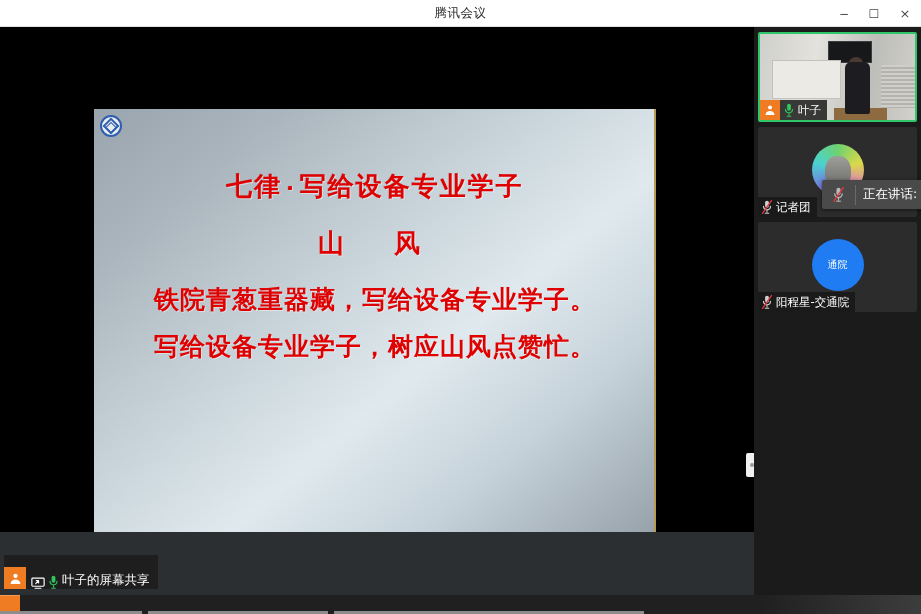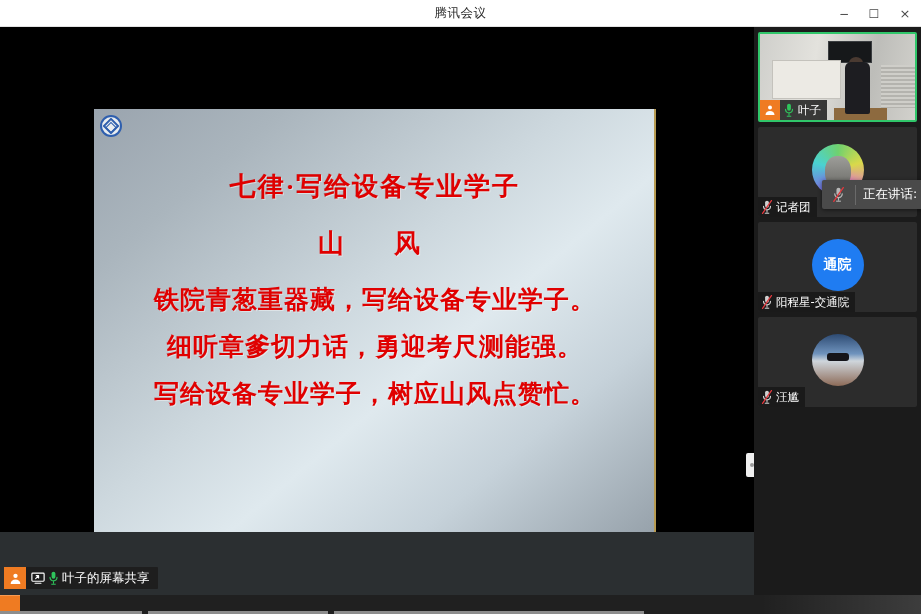--- a/index.html
+++ b/index.html
@@ -68,21 +68,21 @@
   }
   .slide-body {
     position:absolute; left:0; top:0; width:562px; height:423px;
     display:flex; flex-direction:column; align-items:center;
     padding-top:60px;
   }
   .ppt-title {
     color:#e00000; font-weight:bold; font-size:26px; letter-spacing:2px;
     text-shadow:1px 1px 0 rgba(255,255,255,.45), -0.5px -0.5px 0 rgba(120,0,0,.25);
     margin-bottom:22px;
-    font-family:Liberation Serif, serif;
+    font-family:Liberation Mono, monospace;
   }
   .ppt-subtitle {
     color:#e00000; font-weight:bold; font-size:26px; letter-spacing:12px;
     text-shadow:1px 1px 0 rgba(255,255,255,.45);
     margin-bottom:22px;
   }
   .ppt-line {
     color:#e00000; font-weight:bold; font-size:25px; letter-spacing:1px;
     text-shadow:1px 1px 0 rgba(255,255,255,.4);
     margin-bottom:14px; white-space:nowrap;
@@ -91,22 +91,22 @@
     position:absolute; right:-4px; top:426px; width:12px; height:24px;
     background:#f0f0f0; border-radius:2px; box-shadow:0 0 2px rgba(0,0,0,.5);
   }
   .slide-handle:after{
     content:""; position:absolute; left:4px; top:10px; width:4px; height:4px;
     border-radius:50%; background:#9a9a9a;
   }
 
   
   .share-banner {
-    position:absolute; left:4px; bottom:6px; height:22px;
-    background:#1e1e1e; display:flex; align-items:center;
+    position:absolute; left:4px; bottom:6px; height:34px;
+    background:#1e1e1e; display:flex; align-items:flex-end;
     padding-right:8px; border-radius:1px;
   }
   .sb-avatar {
     width:22px; height:22px; background:#ef7b22;
     display:flex; align-items:center; justify-content:center;
   }
   .sb-avatar svg { width:13px; height:13px; }
   .sb-screen { margin-left:5px; display:flex; align-items:center; }
   .sb-screen svg { width:14px; height:12px; }
   .sb-mic { margin-left:3px; display:flex; align-items:center; }
@@ -168,21 +168,21 @@
   .tb-avatar svg { width:12px; height:12px; }
   .tb-mic { width:18px; display:flex; align-items:center; justify-content:center; flex:none; }
   .tb-mic svg { width:12px; height:14px; }
   .tb-name { color:#fff; font-size:11.5px; white-space:nowrap; }
 
   .avatar-circle {
     position:absolute; left:50%; top:48%; transform:translate(-50%,-50%);
     width:52px; height:52px; border-radius:50%; overflow:hidden;
     display:flex; align-items:center; justify-content:center;
   }
-  .avatar-blue { background:#1f7cf2; color:#fff; font-size:14px; font-weight:bold; letter-spacing:0px; }
+  .avatar-blue { background:#1f7cf2; color:#fff; font-size:10px; font-weight:normal; letter-spacing:0px; }
   .avatar-cat {
     background:conic-gradient(#6fd16f,#d9d94a,#e06fd0,#7a6fe0,#4ad2d2,#6fd16f);
   }
   .avatar-cat:after{
     content:""; position:absolute; left:50%; top:52%; transform:translate(-50%,-50%);
     width:26px; height:30px; border-radius:46% 46% 40% 40%;
     background:linear-gradient(180deg,#9e9e9a,#6e6e6a);
   }
   .avatar-shades {
     background:linear-gradient(180deg,#2d4a72 0%,#6f93bd 38%,#cfd6dc 52%,#8d6b58 100%);
@@ -254,21 +254,20 @@
       <div class="shared-taskbar"></div>
 
       <div class="slide">
         <div class="slide-logo">
           <div class="slide-logo-inner"></div>
         </div>
         <div class="slide-body">
           <div class="ppt-title">七律·写给设备专业学子</div>
           <div class="ppt-subtitle">山　风</div>
           <div class="ppt-line">铁院青葱重器藏，写给设备专业学子。</div>
-          <div class="ppt-line">细听章爹切力话，勇迎考尺测能强。</div>
           <div class="ppt-line">写给设备专业学子，树应山风点赞忙。</div>
         </div>
       </div>
       <div class="slide-handle"></div>
 
       <div class="share-banner">
         <div class="sb-avatar">
           <svg viewBox="0 0 24 24" fill="#ffffff">
               <circle cx="12" cy="7" r="4"></circle>
               <path d="M3 22c0-5 4-8 9-8s9 3 9 8z"></path>
@@ -351,35 +350,20 @@
             <path d="M2.5 10a5.5 5.5 0 0 0 11 0" fill="none" stroke="#cfcfcf" stroke-width="1.8" stroke-linecap="round"></path>
             <rect x="7.2" y="16" width="1.6" height="4"></rect>
             <rect x="4.5" y="20" width="7" height="1.6"></rect>
             <path d="M1 21L15 1" stroke="#e2383d" stroke-width="2" stroke-linecap="round"></path>
           </svg>
         </div>
         <div class="tb-name">阳程星-交通院</div>
       </div>
     </div>
 
-    <div class="tile">
-      <div class="avatar-circle avatar-shades"></div>
-      <div class="tile-bar solid">
-        <div class="tb-mic">
-          <svg viewBox="0 0 16 22" fill="#cfcfcf">
-            <rect x="5" y="1" width="6" height="11" rx="3"></rect>
-            <path d="M2.5 10a5.5 5.5 0 0 0 11 0" fill="none" stroke="#cfcfcf" stroke-width="1.8" stroke-linecap="round"></path>
-            <rect x="7.2" y="16" width="1.6" height="4"></rect>
-            <rect x="4.5" y="20" width="7" height="1.6"></rect>
-            <path d="M1 21L15 1" stroke="#e2383d" stroke-width="2" stroke-linecap="round"></path>
-          </svg>
-        </div>
-        <div class="tb-name">汪尴</div>
-      </div>
-    </div>
 
 
   </div>
 
   <div class="speaking-toast">
     <div class="toast-mic">
       <svg viewBox="0 0 16 22" fill="#b8b8b8">
         <rect x="5" y="1" width="6" height="11" rx="3"></rect>
         <path d="M2.5 10a5.5 5.5 0 0 0 11 0" fill="none" stroke="#b8b8b8" stroke-width="1.8" stroke-linecap="round"></path>
         <rect x="7.2" y="16" width="1.6" height="4"></rect>

